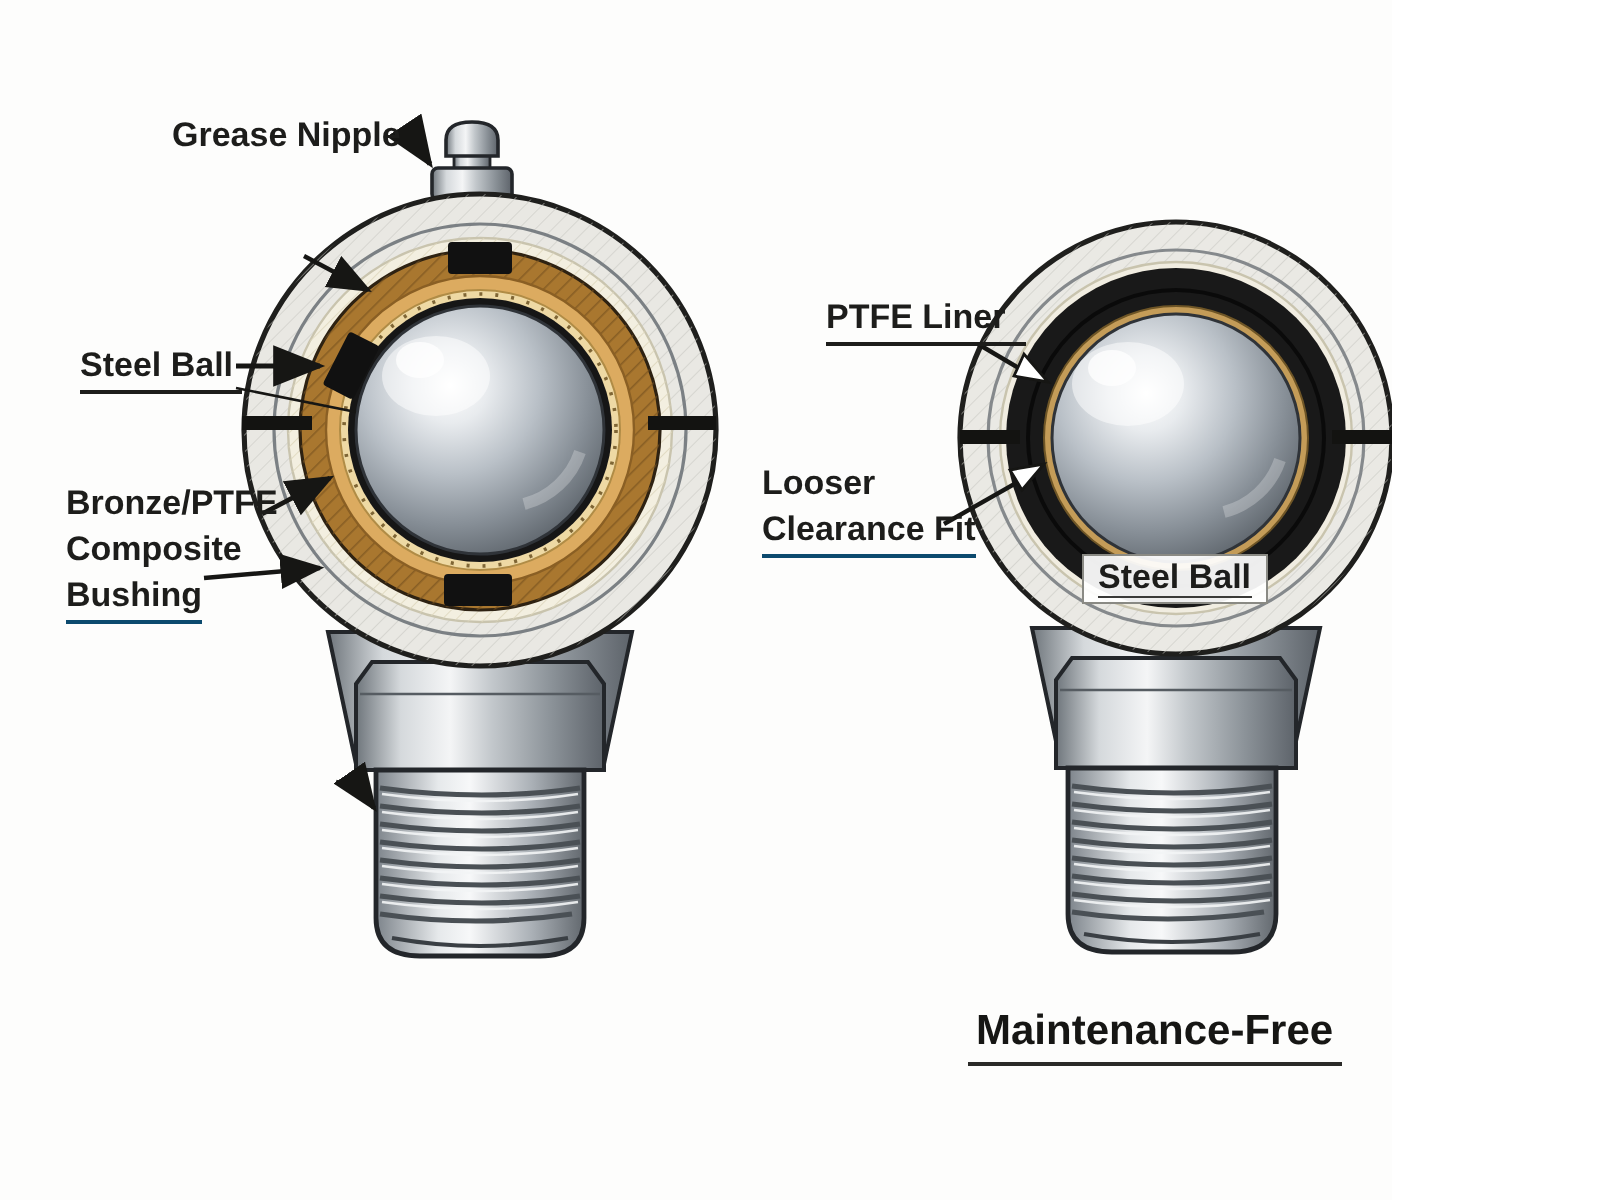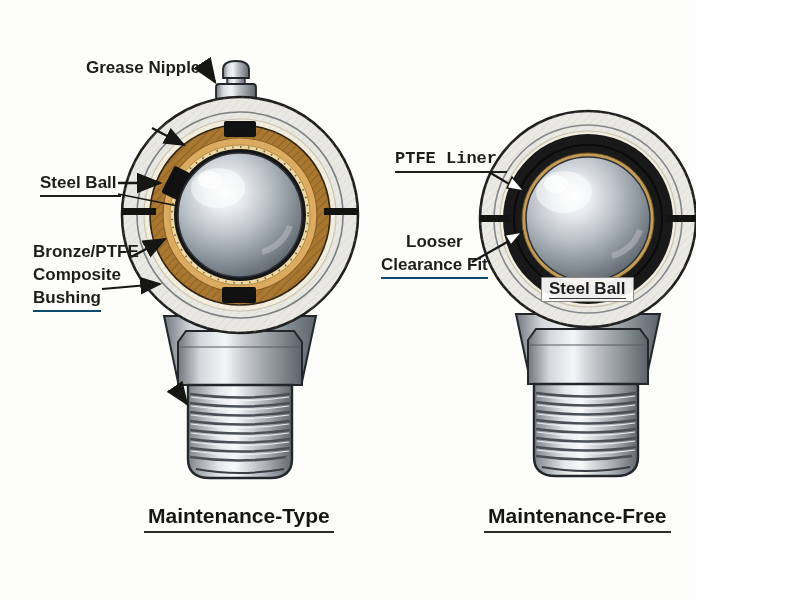--- a/index.html
+++ b/index.html
@@ -193,28 +193,27 @@
 
 <div class="lbl ul" style="left:40px;top:171px;padding-right:4px;">Steel Ball</div>
 
 <div class="lbl" style="left:33px;top:240px;">
   <span>Bronze/PTFE</span><br>
   <span>Composite</span><br>
   <span class="ulspan">Bushing</span>
 </div>
 
 
-<div class="lbl ul" style="left:395px;top:147px;padding-right:10px;font-family:Liberation Mono, monospace;">PTFE Liner</div>
-
-<div class="lbl" style="left:381px;top:230px;text-align:center;">
+<div class="lbl ul" style="left:413px;top:147px;padding-right:10px;">PTFE Liner</div>
+
+<div class="lbl" style="left:381px;top:230px;">
   <span>Looser</span><br>
   <span class="ulspan">Clearance Fit</span>
 </div>
 
 <div class="ballbox" style="left:541px;top:277px;">
   <span>Steel Ball</span>
 </div>
 
-<div class="caption" style="left:144px;top:504px;">Maintenance-Type</div>
 
 <div class="caption" style="left:484px;top:504px;">Maintenance-Free</div>
 
 </div>
 
 </body></html>

